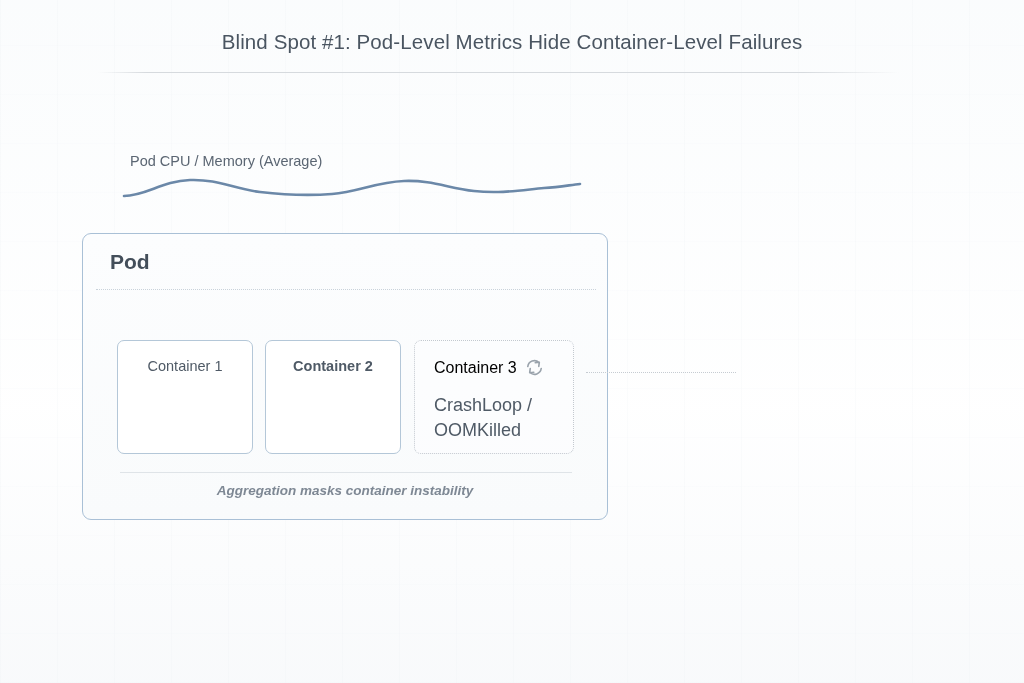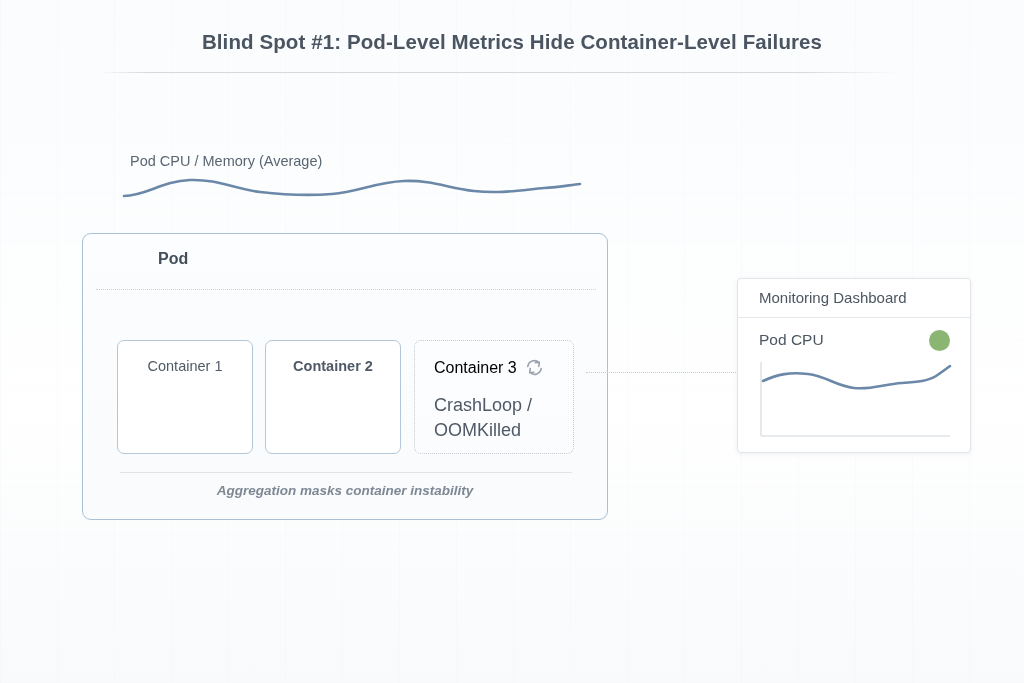--- a/index.html
+++ b/index.html
@@ -33,21 +33,21 @@
   }
 
   
   .title {
     position: absolute;
     left: 0;
     top: 30px;
     width: 1024px;
     text-align: center;
     font-size: 20.5px;
-    font-weight: bold;
+    font-weight: normal;
     color: #4a5561;
     letter-spacing: .1px;
   }
   .title-rule {
     position: absolute;
     left: 98px;
     top: 72px;
     width: 802px;
     height: 1px;
     background: linear-gradient(90deg, rgba(210,215,221,0) 0%, #d6dade 6%, #d6dade 88%, rgba(210,215,221,0) 100%);
@@ -77,24 +77,23 @@
     height: 287px;
     border: 1.6px solid #a9c0d6;
     border-radius: 9px;
     background: linear-gradient(180deg, #fcfdfe 0%, #f9fbfc 100%);
     box-sizing: border-box;
   }
   .pod-title {
     position: absolute;
     left: 110px;
     top: 250px;
-    font-size: 16px;
+    font-size: 21px;
     font-weight: bold;
     color: #434e5a;
-    margin-left: 48px;
   }
   .pod-divider {
     position: absolute;
     left: 96px;
     top: 289px;
     width: 500px;
     height: 0;
     border-top: 1.4px dotted #c9d2da;
   }
 
@@ -270,27 +269,13 @@
       </svg>
     </div>
     <div class="c3-status">CrashLoop /<br>OOMKilled</div>
   </div>
 
   <div class="agg-rule"></div>
   <div class="agg-note">Aggregation masks container instability</div>
 
   <div class="connector"></div>
 
-  <div class="dash">
-    <div class="dash-header">
-      <div class="dash-header-text">Monitoring Dashboard</div>
-    </div>
-    <div class="dash-metric">Pod CPU</div>
-    <div class="status-dot"></div>
-    <svg class="dash-chart" width="192" height="80" viewBox="0 0 192 80">
-      <line x1="1" y1="0" x2="1" y2="74" stroke="#e0e4e8" stroke-width="1.6"></line>
-      <line x1="1" y1="74" x2="190" y2="74" stroke="#e0e4e8" stroke-width="1.6"></line>
-      <path d="M3,19 C18,12 30,10 48,12 C66,14 76,24 94,26
-               C112,28 124,22 142,21 C158,20 168,19 176,14
-               C182,10 186,7 190,4" fill="none" stroke="#6b88a8" stroke-width="2.6" stroke-linecap="round"></path>
-    </svg>
-  </div>
 </div>
 
 </body></html>

